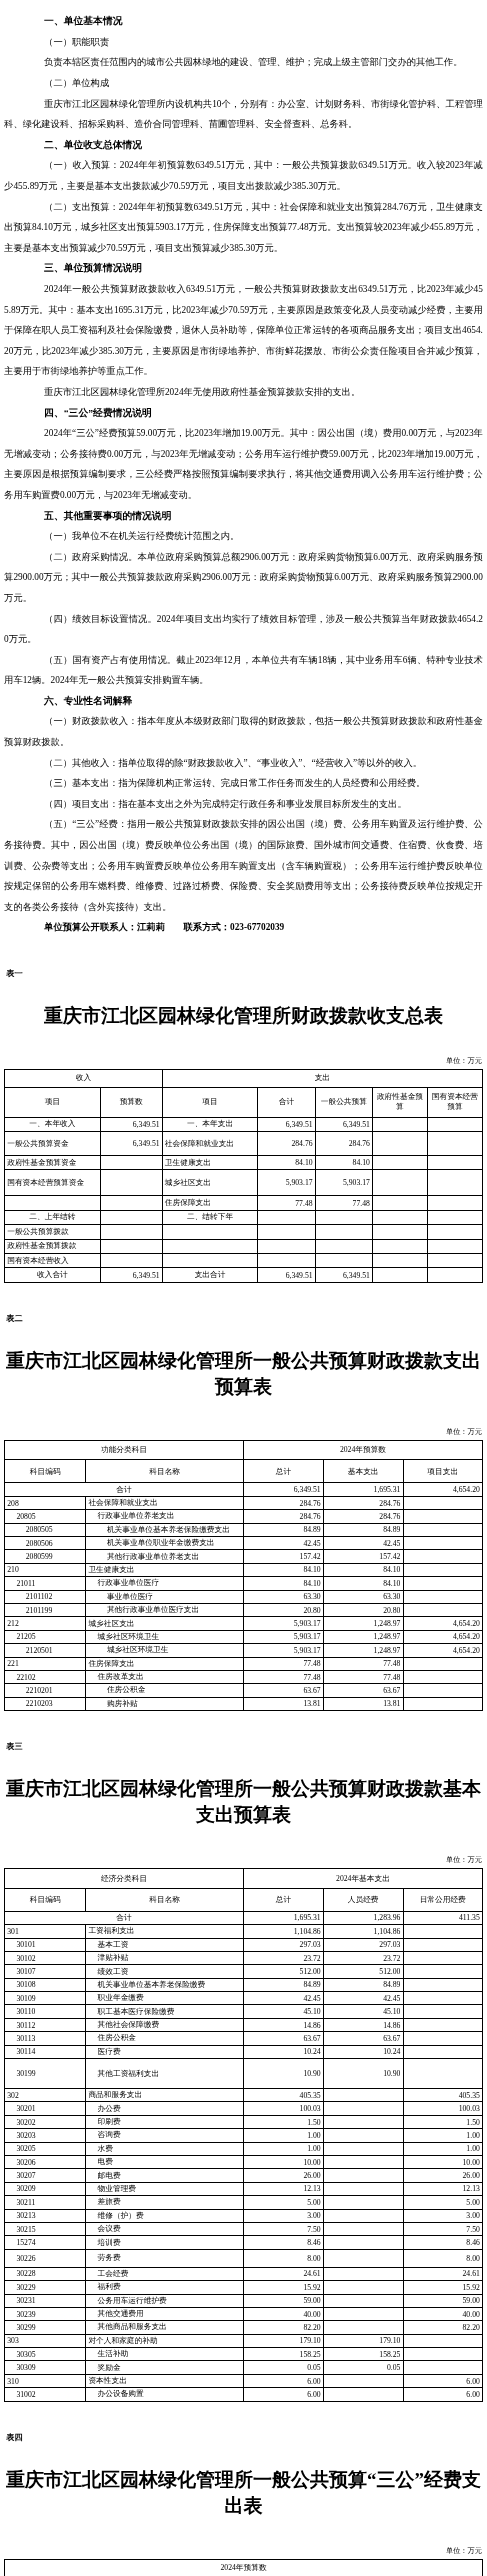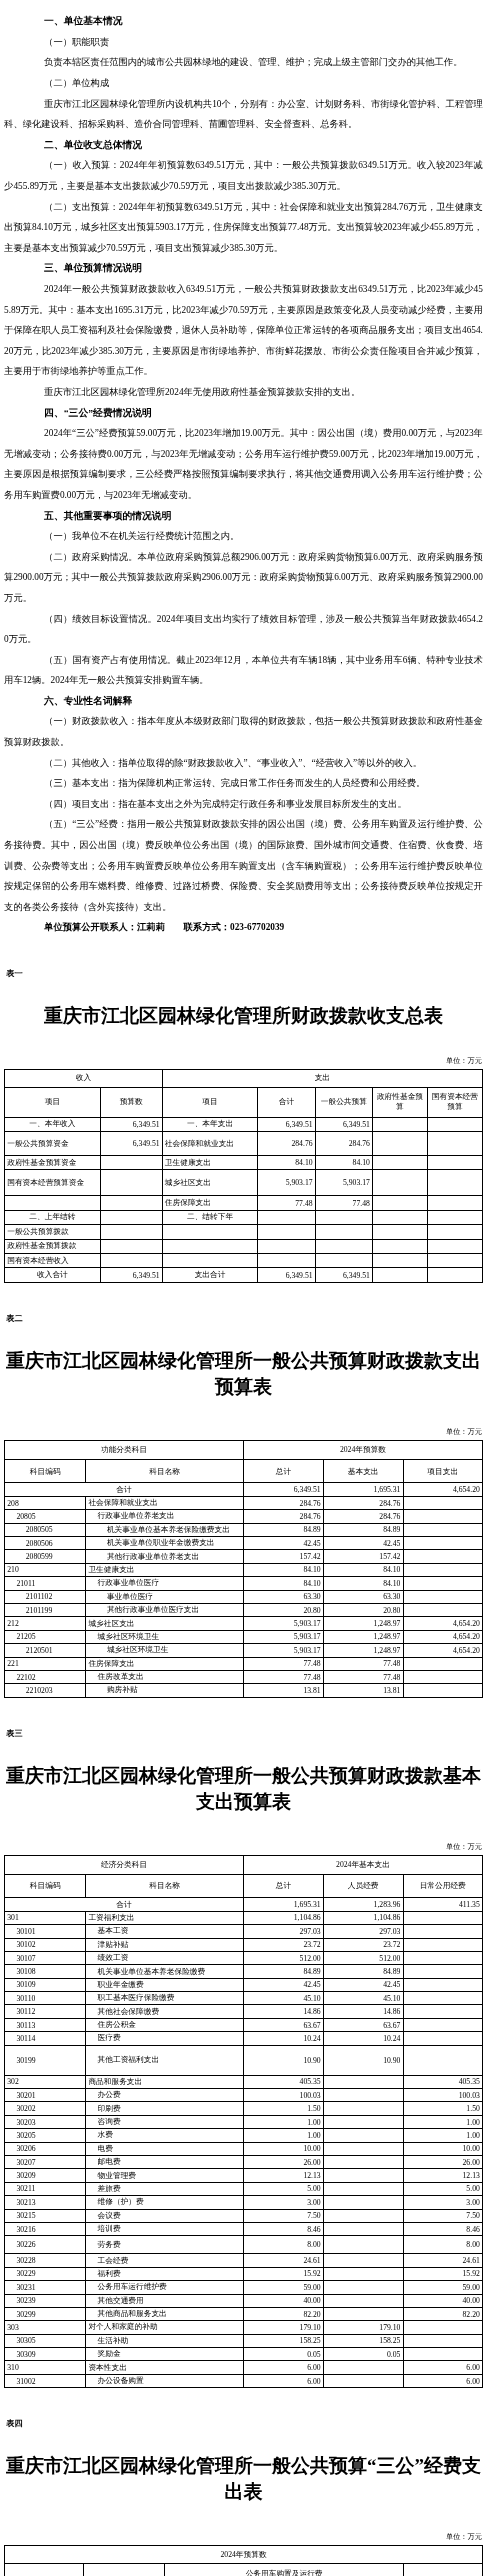--- a/index.html
+++ b/index.html
@@ -300,20 +300,27 @@
               <td class="al-l"></td>
             </tr>
             <tr style="height: 13.4px;">
               <td class="al-l" style="padding-left: 11.3px;">22102</td>
               <td class="al-l" style="padding-left: 11.3px;">住房改革支出</td>
               <td class="al-r">77.48</td>
               <td class="al-r">77.48</td>
               <td class="al-l"></td>
             </tr>
             <tr style="height: 13.4px;">
+              <td class="al-l" style="padding-left: 20.6px;">2210201</td>
+              <td class="al-l" style="padding-left: 20.6px;">住房公积金</td>
+              <td class="al-r">63.67</td>
+              <td class="al-r">63.67</td>
+              <td class="al-l"></td>
+            </tr>
+            <tr style="height: 13.4px;">
               <td class="al-l" style="padding-left: 20.6px;">2210203</td>
               <td class="al-l" style="padding-left: 20.6px;">购房补贴</td>
               <td class="al-r">13.81</td>
               <td class="al-r">13.81</td>
               <td class="al-l"></td>
             </tr>
           </tbody>
         </table>
       </div>
       <div class="table-block">
@@ -496,21 +503,21 @@
               <td class="al-r">3.00</td>
             </tr>
             <tr style="height: 13.4px;">
               <td class="al-l" style="padding-left: 11.3px;">30215</td>
               <td class="al-l" style="padding-left: 11.3px;">会议费</td>
               <td class="al-r">7.50</td>
               <td class="al-l"></td>
               <td class="al-r">7.50</td>
             </tr>
             <tr style="height: 13.4px;">
-              <td class="al-l" style="padding-left: 11.3px;">30216</td>
+              <td class="al-l" style="padding-left: 11.3px;">15274</td>
               <td class="al-l" style="padding-left: 11.3px;">培训费</td>
               <td class="al-r">8.46</td>
               <td class="al-l"></td>
               <td class="al-r">8.46</td>
             </tr>
             <tr style="height: 18px;">
               <td class="al-l" style="padding-left: 11.3px;">30226</td>
               <td class="al-l" style="padding-left: 11.3px;">劳务费</td>
               <td class="al-r">8.00</td>
               <td class="al-l"></td>

